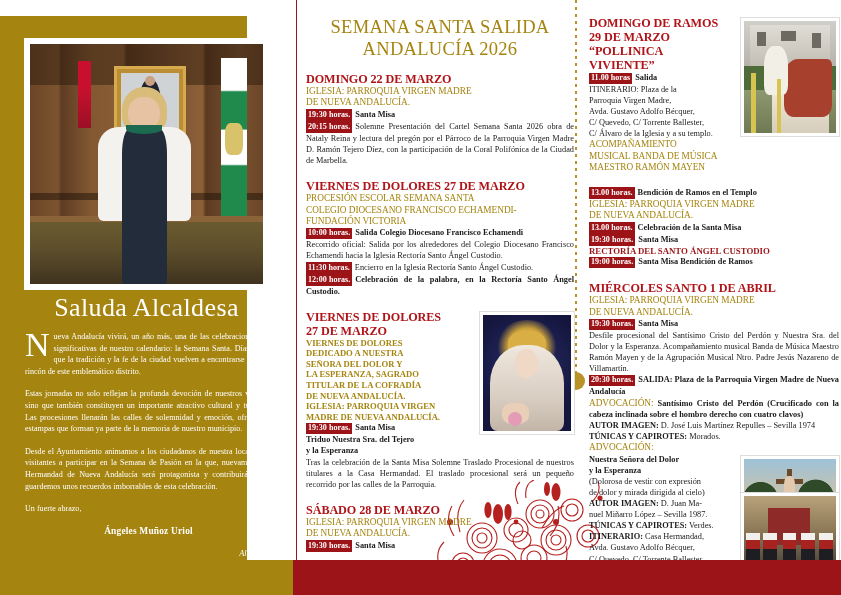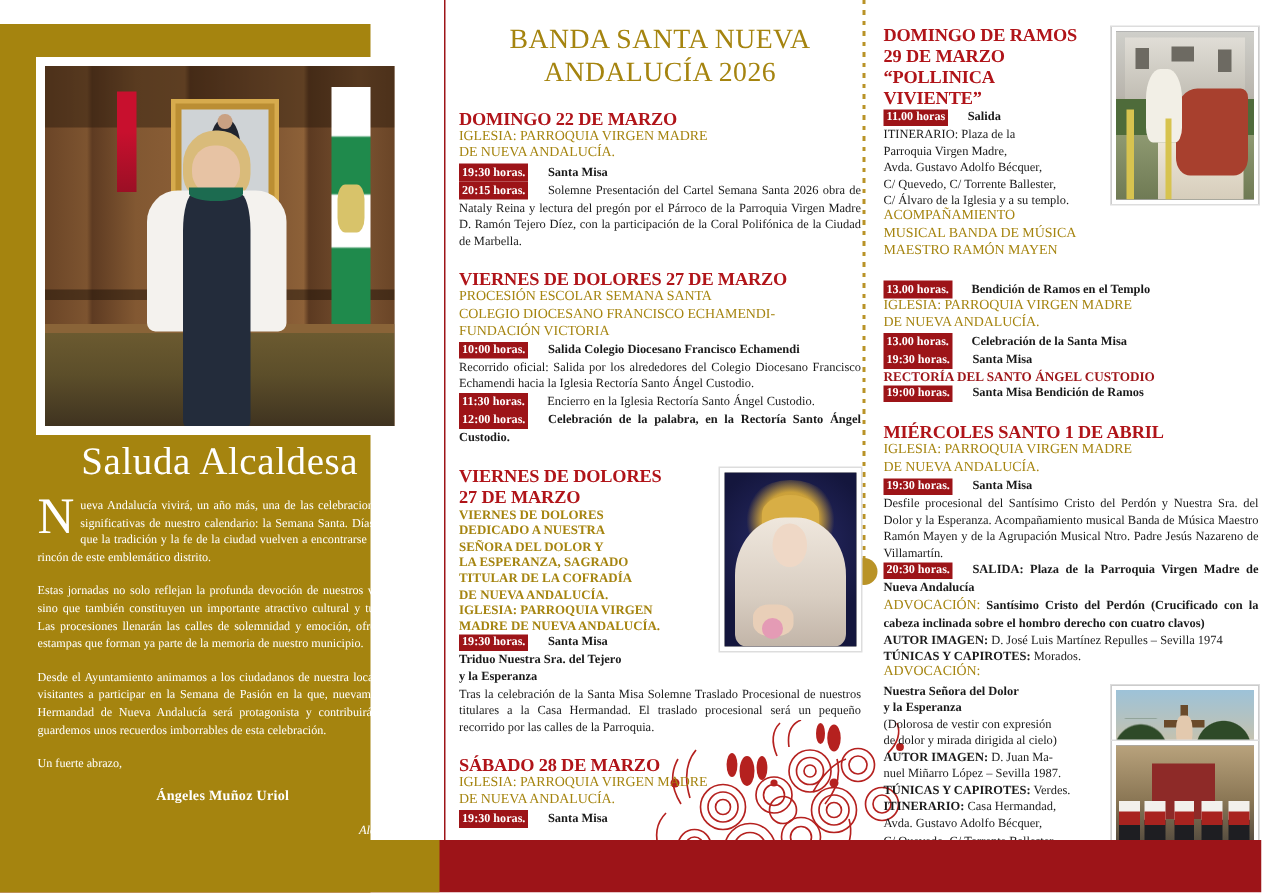--- a/index.html
+++ b/index.html
@@ -112,21 +112,21 @@
     letter-spacing:-.05px;
   }
   .hdr-gold-sm{
     color:#a5840f;font-weight:bold;font-size:8.6px;line-height:10.6px;margin:0;
   }
   .hdr-maroon{
     color:#9d1418;font-weight:bold;font-size:8.8px;line-height:10.8px;margin:0;
   }
   .timetag{
     display:inline-block;background:#9d1418;color:#ffffff;font-weight:bold;
-    font-size:8.1px;padding:0.5px 2px 1px 2px;margin-right:13px;line-height:10px;
+    font-size:8.1px;padding:0.5px 2px 1px 2px;margin-right:3px;line-height:10px;
     vertical-align:baseline;
   }
   .ln{color:#1a1a1a;font-size:8.3px;line-height:11.1px;margin:0;}
   .ln-b{color:#1a1a1a;font-size:8.3px;line-height:11.1px;margin:0;font-weight:bold;}
   .para{color:#1a1a1a;font-size:8.3px;line-height:11.1px;margin:0;text-align:justify;}
   .sp10{height:10px;}
   .sp13{height:13px;}
 
   
   .wrapblock{position:relative;}
@@ -300,21 +300,21 @@
       <ellipse cx="46" cy="12" rx="4.5" ry="9"></ellipse>
       <ellipse cx="37" cy="9" rx="3" ry="7"></ellipse>
       <circle cx="90" cy="18" r="2.6"></circle>
         <circle cx="6" cy="42" r="2.4"></circle>
     </g>
   </svg>
 
   <div class="col-mid">
 
     <div class="main-title">
-      <span>BANDA SANTA NUEVA</span><br>
+      <span>SEMANA SANTA SALIDA</span><br>
       <span>ANDALUCÍA 2026</span>
     </div>
 
     <div>
       <p class="hdr-red">DOMINGO 22 DE MARZO</p>
       <p class="hdr-gold">IGLESIA: PARROQUIA VIRGEN MADRE</p>
       <p class="hdr-gold">DE NUEVA ANDALUCÍA.</p>
       <p class="ln">
         <span class="timetag">19:30 horas.</span><span class="ln-b">Santa Misa</span>
       </p>

